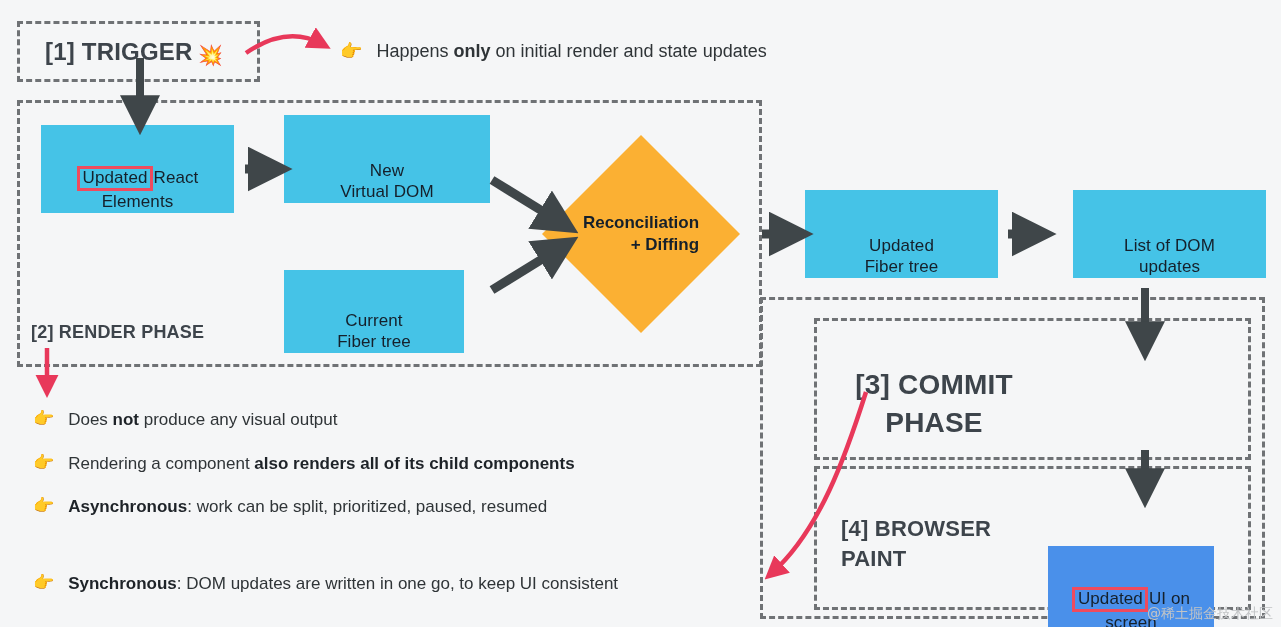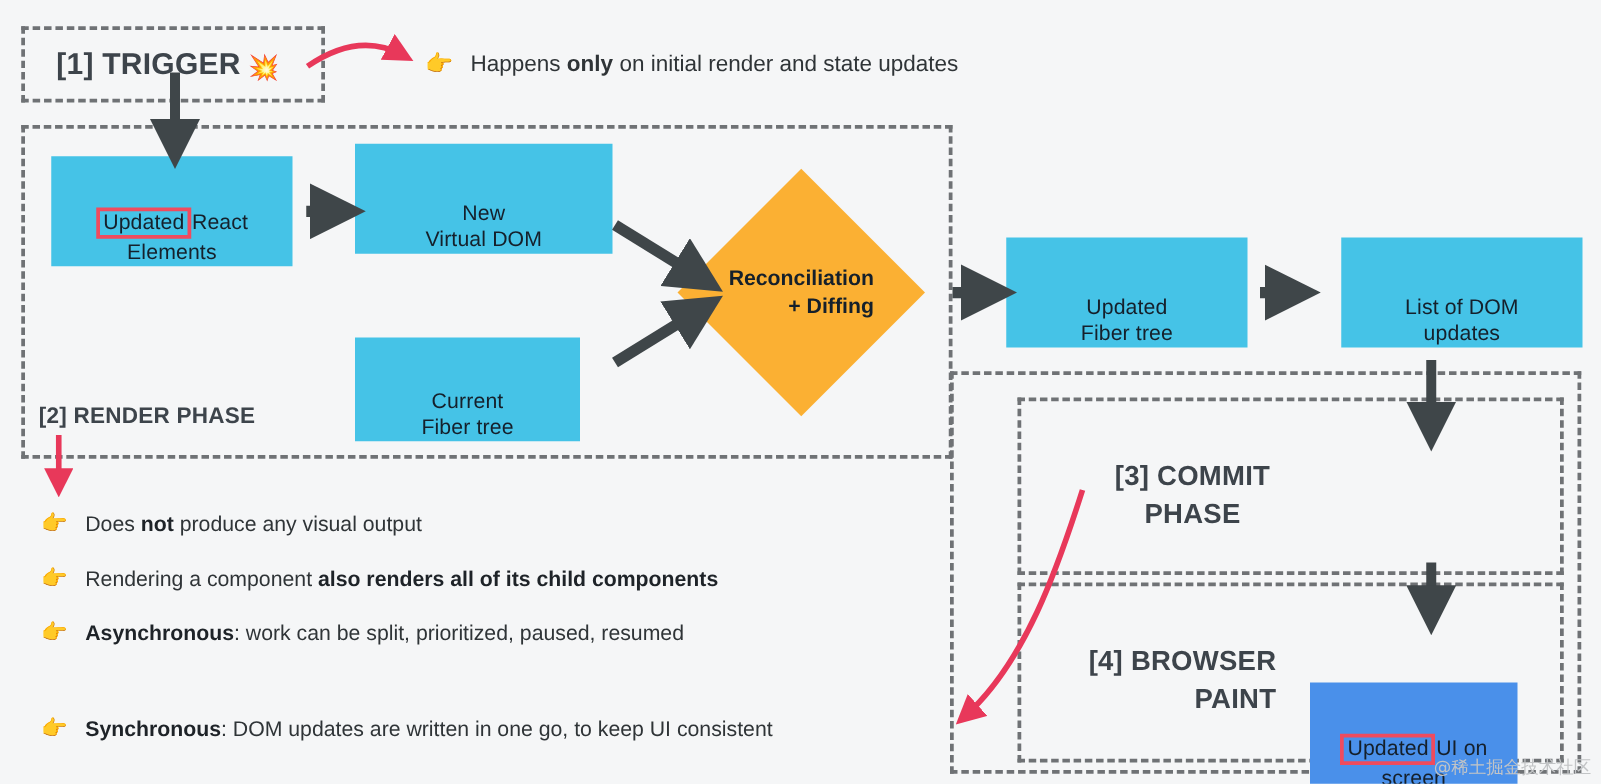--- a/index.html
+++ b/index.html
@@ -116,26 +116,26 @@
   <div class="dashed" style="left:814px;top:318px;width:437px;height:142px;"></div>
 
   <div class="dashed" style="left:814px;top:466px;width:437px;height:144px;"></div>
 
   <div class="phase-title" style="left:45px;top:38px;font-size:24px;">
     <span>[1] TRIGGER</span><span class="boom">💥</span>
   </div>
 
   <div class="phase-title" style="left:31px;top:322px;font-size:18px;">[2] RENDER PHASE</div>
 
-  <div class="phase-title" style="left:874px;top:366px;font-size:22px;line-height:1.35;text-align:center;width:160px;">
+  <div class="phase-title" style="left:854px;top:366px;font-size:28px;line-height:1.35;text-align:center;width:160px;">
     <div>[3] COMMIT</div>
     <div>PHASE</div>
   </div>
 
-  <div class="phase-title" style="left:841px;top:514px;font-size:22px;line-height:1.35;text-align:right;width:180px;">
+  <div class="phase-title" style="left:841px;top:514px;font-size:22px;line-height:1.35;text-align:left;width:180px;">
     <div>[4] BROWSER</div>
     <div>PAINT</div>
   </div>
 
   <div class="headnote">
     <span class="ptr">👉</span>
     <span>
       <span>Happens </span><b>only</b><span> on initial render and state updates</span>
     </span>
   </div>

